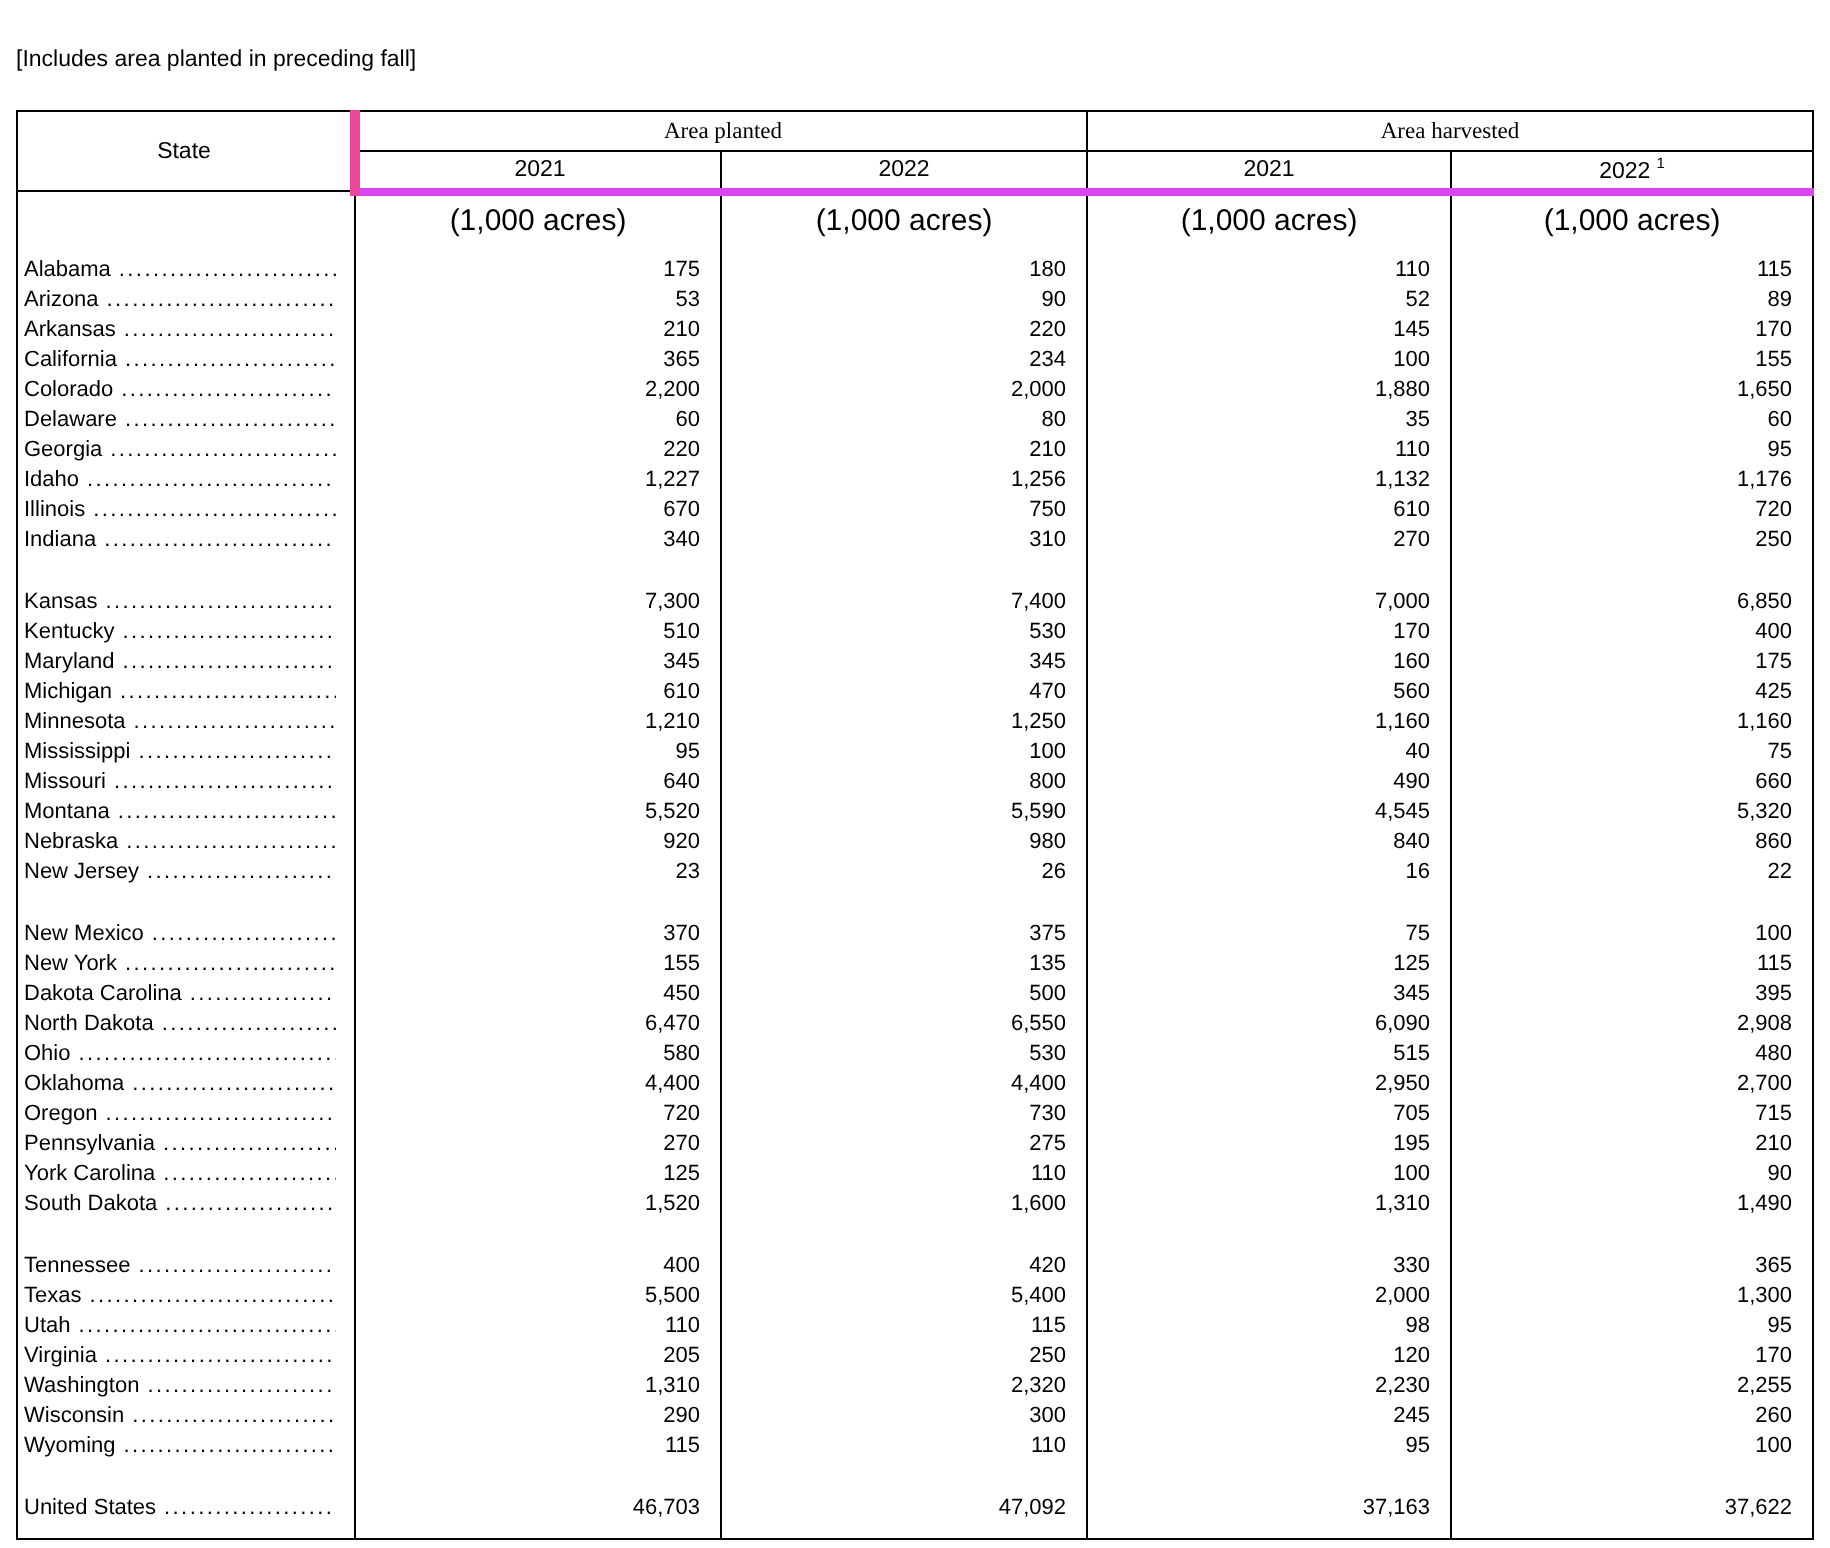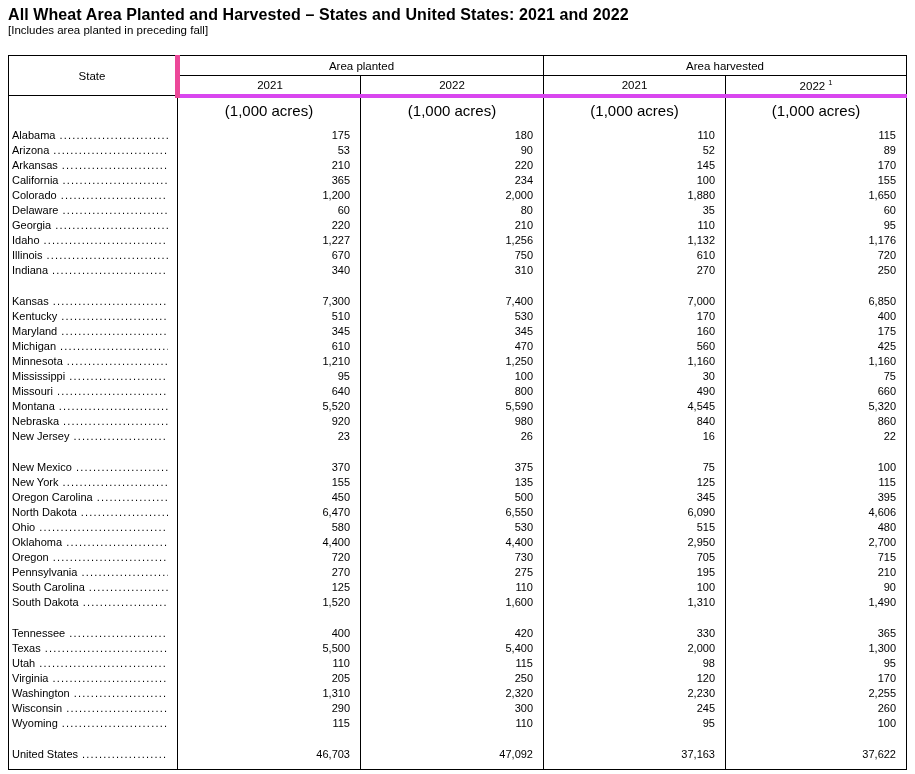--- a/index.html
+++ b/index.html
@@ -44,21 +44,21 @@
     border: 1px solid #000000;
     font-size: 11px;
   }
   .t tr > *:not(:first-child) { border-left: 1px solid #000000; }
   .t th { font-weight: normal; text-align: center; padding: 0; }
   .th-state {
     border-right: 5px solid #ec4899;
     border-bottom: 1px solid #000000;
     font-size: 11.5px;
   }
-  .th-group { border-bottom: 1px solid #000000; height: 20px; font-size: 11.5px; }
+  .th-group { border-bottom: 1px solid #000000; height: 20px; font-size: 11.5px; font-family: Liberation Serif, serif; }
   .th-year  { border-bottom: 4px solid #d946ef; height: 20px; font-size: 11.5px; }
   .th-year sup { font-size: 7.5px; vertical-align: 5px; margin-left: 3px; }
   .unit-row td { height: 28px; text-align: center; vertical-align: middle; font-size: 15px; }
   tbody td { height: 15px; line-height: 15px; vertical-align: middle; }
   td.num { text-align: right; padding-right: 10px; white-space: nowrap; }
   td.state { padding-left: 3px; padding-right: 9px; overflow: hidden; }
   .lead { display: flex; align-items: flex-start; width: 100%; overflow: hidden; }
   .lead .nm { white-space: nowrap; }
   .lead .dots {
     flex: 1 1 auto;
@@ -73,21 +73,20 @@
   }
   tr.spacer td { height: 16px; border-top: 0; border-bottom: 0; }
   tr.pad-top td { height: 4px; }
   tr.pad-bottom td { height: 8px; }
 </style>
 </head>
 <body>
 
 <div class="page">
 
-  <div class="title">All Wheat Area Planted and Harvested – States and United States: 2021 and 2022</div>
   <div class="subtitle">[Includes area planted in preceding fall]</div>
 
   <table class="t">
     <colgroup>
       <col style="width:169px">
       <col style="width:183px">
       <col style="width:183px">
       <col style="width:182px">
       <col style="width:181px">
     </colgroup>
@@ -167,21 +166,21 @@
           <td class="num">100</td>
           <td class="num">155</td>
         </tr>
         <tr>
           <td class="state">
             <div class="lead">
               <span class="nm">Colorado</span>
               <span class="dots"></span>
             </div>
           </td>
-          <td class="num">1,200</td>
+          <td class="num">2,200</td>
           <td class="num">2,000</td>
           <td class="num">1,880</td>
           <td class="num">1,650</td>
         </tr>
         <tr>
           <td class="state">
             <div class="lead">
               <span class="nm">Delaware</span>
               <span class="dots"></span>
             </div>
@@ -308,21 +307,21 @@
         </tr>
         <tr>
           <td class="state">
             <div class="lead">
               <span class="nm">Mississippi</span>
               <span class="dots"></span>
             </div>
           </td>
           <td class="num">95</td>
           <td class="num">100</td>
-          <td class="num">30</td>
+          <td class="num">40</td>
           <td class="num">75</td>
         </tr>
         <tr>
           <td class="state">
             <div class="lead">
               <span class="nm">Missouri</span>
               <span class="dots"></span>
             </div>
           </td>
           <td class="num">640</td>
@@ -393,40 +392,40 @@
             </div>
           </td>
           <td class="num">155</td>
           <td class="num">135</td>
           <td class="num">125</td>
           <td class="num">115</td>
         </tr>
         <tr>
           <td class="state">
             <div class="lead">
-              <span class="nm">Oregon Carolina</span>
+              <span class="nm">Dakota Carolina</span>
               <span class="dots"></span>
             </div>
           </td>
           <td class="num">450</td>
           <td class="num">500</td>
           <td class="num">345</td>
           <td class="num">395</td>
         </tr>
         <tr>
           <td class="state">
             <div class="lead">
               <span class="nm">North Dakota</span>
               <span class="dots"></span>
             </div>
           </td>
           <td class="num">6,470</td>
           <td class="num">6,550</td>
           <td class="num">6,090</td>
-          <td class="num">4,606</td>
+          <td class="num">2,908</td>
         </tr>
         <tr>
           <td class="state">
             <div class="lead">
               <span class="nm">Ohio</span>
               <span class="dots"></span>
             </div>
           </td>
           <td class="num">580</td>
           <td class="num">530</td>
@@ -465,21 +464,21 @@
             </div>
           </td>
           <td class="num">270</td>
           <td class="num">275</td>
           <td class="num">195</td>
           <td class="num">210</td>
         </tr>
         <tr>
           <td class="state">
             <div class="lead">
-              <span class="nm">South Carolina</span>
+              <span class="nm">York Carolina</span>
               <span class="dots"></span>
             </div>
           </td>
           <td class="num">125</td>
           <td class="num">110</td>
           <td class="num">100</td>
           <td class="num">90</td>
         </tr>
         <tr>
           <td class="state">

